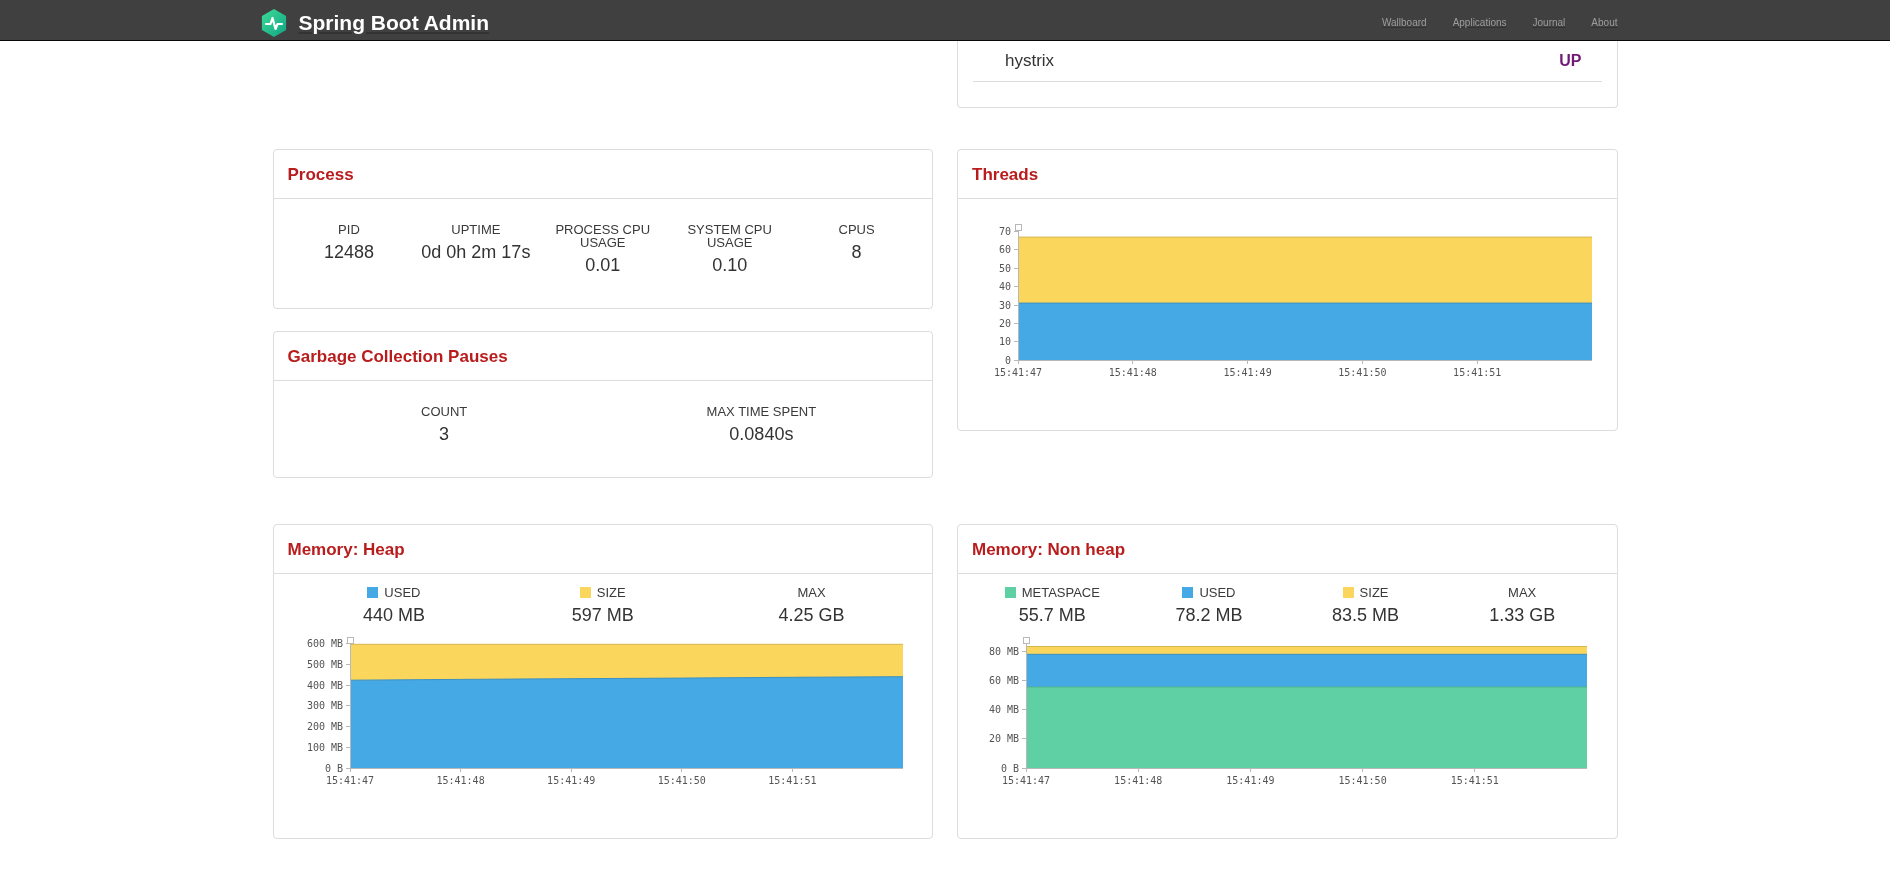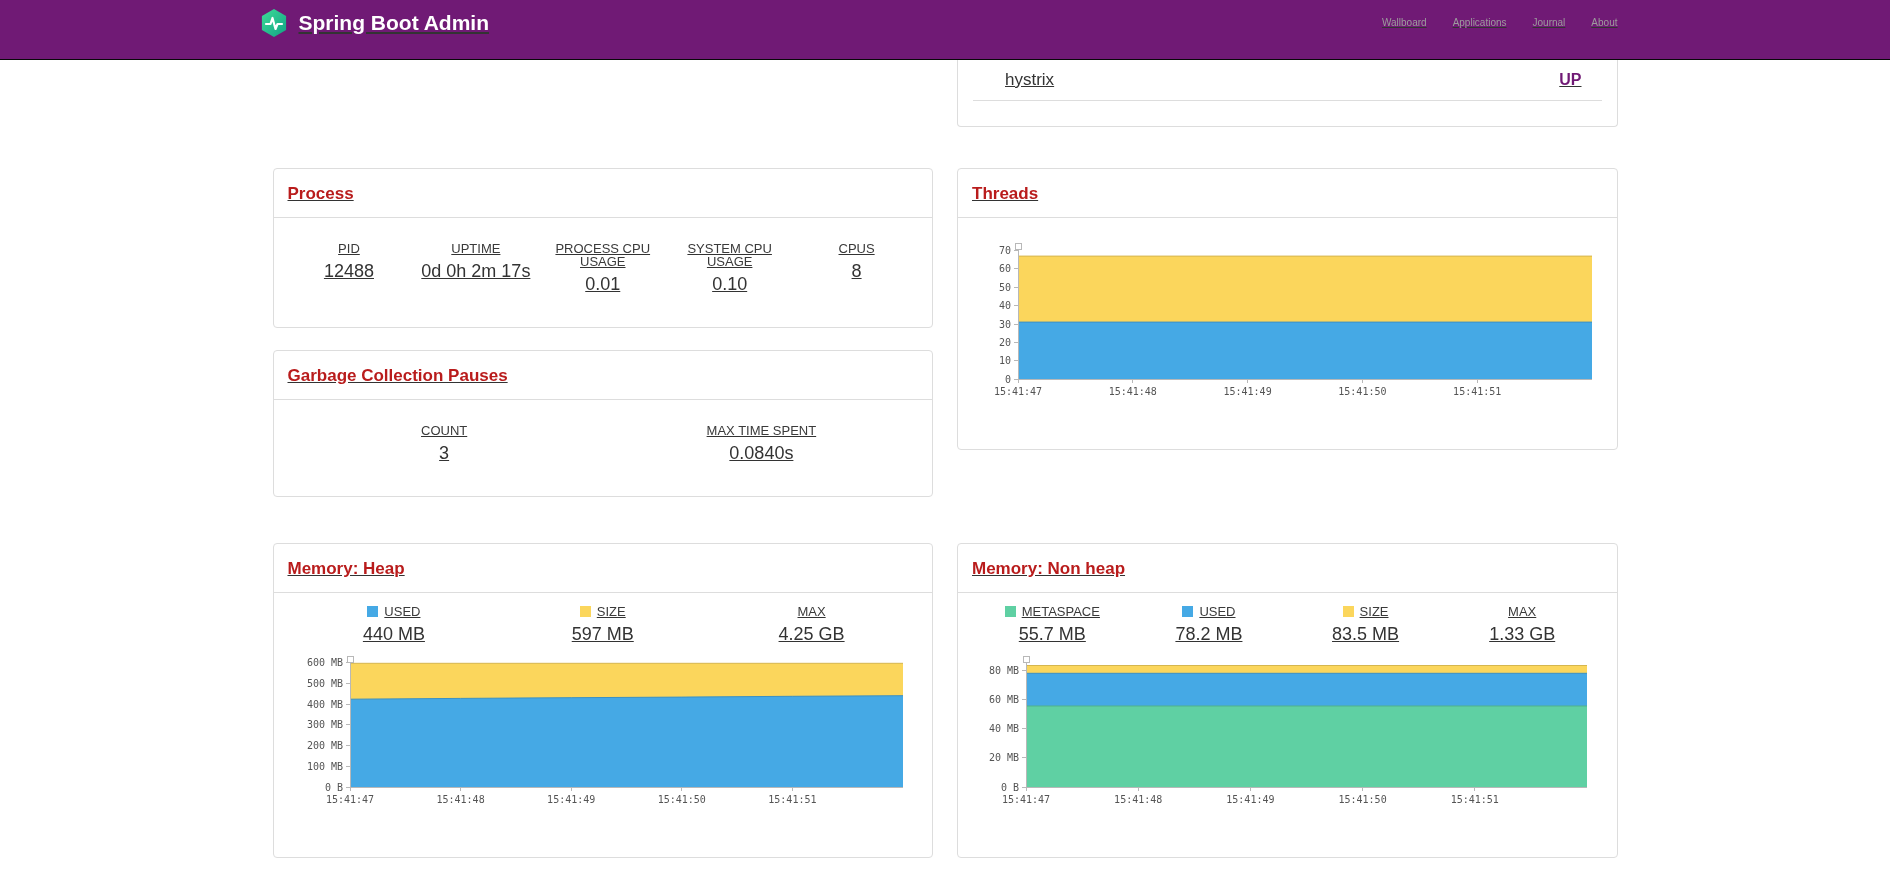--- a/index.html
+++ b/index.html
@@ -3,30 +3,30 @@
 <meta charset="utf-8">
 <style>
   * { box-sizing: border-box; margin: 0; padding: 0; }
   html,body { width: 1890px; height: 892px; }
   body {
     background: #fff;
     font-family: "Liberation Sans", "DejaVu Sans", sans-serif;
     color: #333;
     overflow: hidden;
   }
-  .navbar { height: 60px; background: #701a75; border-bottom: 1px solid #080808; text-decoration: underline; }
+  .navbar { height: 41px; background: #404040; border-bottom: 1px solid #080808; text-decoration: underline; }
   .container { width: 1375px; margin: 0 auto; padding: 0 15px; }
   .nav-inner { display: flex; justify-content: space-between; align-items: center; height: 45px; }
   .brand { display: flex; align-items: center; gap: 10px; color: #fff; font-size: 21px; font-weight: 700; text-decoration: none; margin-left: -14px; }
   .logo { display: inline-flex; width: 30px; height: 30px; }
   .nav-links { display: flex; align-items: center; }
   .nav-link { color: #9d9d9d; font-size: 10px; text-decoration: none; padding: 0 13px; }
   .nav-link:last-child { padding-right: 0; }
 
-  .band { display: flex; gap: 24px; text-decoration: underline; }
+  .band { display: flex; gap: 24px; }
   .col { width: calc(50% - 12px); }
   .band1 { margin-bottom: 41px; }
   .band2 { margin-bottom: 46px; }
 
   .panel { background: #fff; border: 1px solid #ddd; border-radius: 4px; }
   .panel-cut { border-top: none; border-radius: 0 0 4px 4px; }
   .panel-heading {
     padding: 15px 14px 13px;
     border-bottom: 1px solid #ddd;
     font-size: 17px; font-weight: 700; line-height: 20px; color: #b91c1c;

